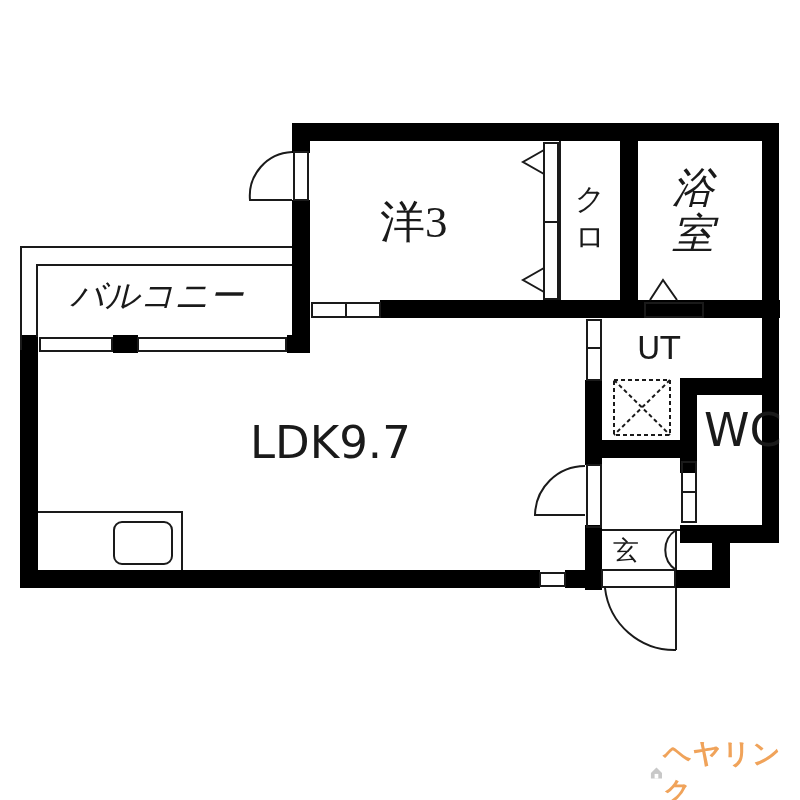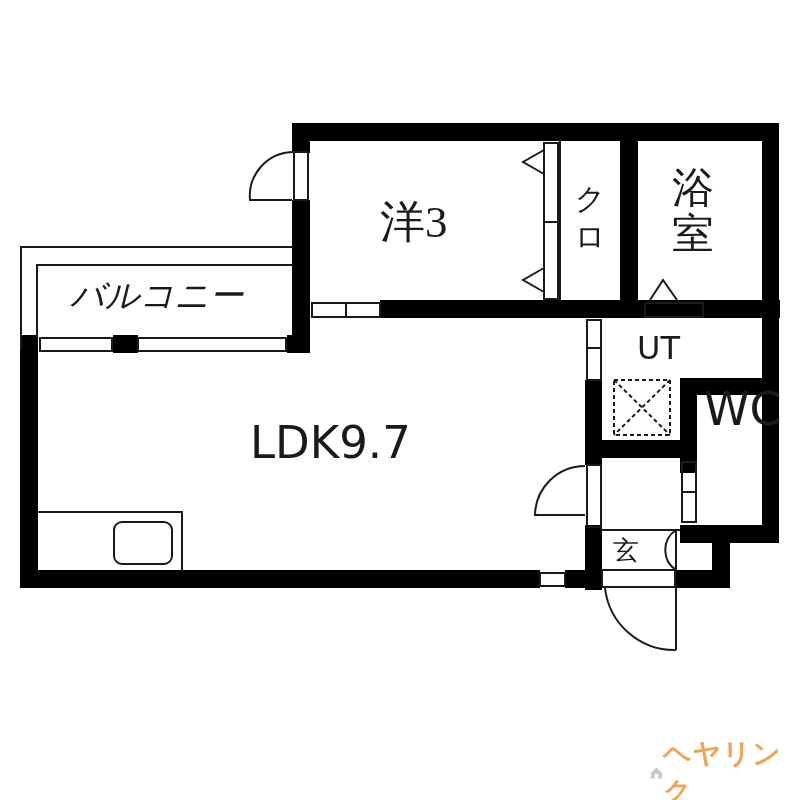--- a/index.html
+++ b/index.html
@@ -3,23 +3,23 @@
 <meta charset="utf-8">
 <style>
   html, body { margin: 0; padding: 0; background: #ffffff; }
   body { width: 800px; height: 800px; position: relative; overflow: hidden;
          font-family: "DejaVu Sans", "Liberation Sans", sans-serif; }
   .plan { position: absolute; left: 0; top: 0; width: 800px; height: 800px; }
   .lbl { position: absolute; color: #1a1a1a; line-height: 1; white-space: nowrap; }
   .lbl-ldk { left: 250px; top: 420px; font-size: 45px; }
   .lbl-yo { left: 380px; top: 200px; font-size: 45px; font-family: Liberation Serif, serif; }
   .lbl-kuro { left: 572px; top: 180px; font-size: 30px; width: 36px; text-align: center; line-height: 1.25; white-space: normal; }
-  .lbl-bath { left: 670px; top: 165px; font-size: 42px; width: 46px; text-align: center; line-height: 1.1; white-space: normal; }
+  .lbl-bath { left: 670px; top: 165px; font-size: 42px; width: 46px; text-align: center; line-height: 1.1; white-space: normal; font-style: italic; }
   .lbl-ut { left: 637px; top: 332px; font-size: 32px; text-align: center; }
-  .lbl-wc { left: 704px; top: 384px; font-size: 46px; width: 50px; text-align: center; line-height: 1.1; white-space: normal; }
+  .lbl-wc { left: 704px; top: 405px; font-size: 46px; width: 50px; text-align: center; line-height: 1.1; white-space: normal; }
   .lbl-gen { left: 613px; top: 537px; font-size: 26px; }
   .lbl-balc { left: 70px; top: 278px; font-size: 34px; font-style: italic; }
   .logo { position: absolute; left: 650px; top: 758px; height: 30px; display: flex; align-items: center; gap: 0; }
   .logo-text { color: #f0a35a; font-size: 28px; font-weight: bold; letter-spacing: 1px; }
 </style>
 </head>
 <body>
 
 <svg class="plan" viewBox="0 0 800 800" xmlns="http://www.w3.org/2000/svg">
   <g fill="#000" stroke="none">

